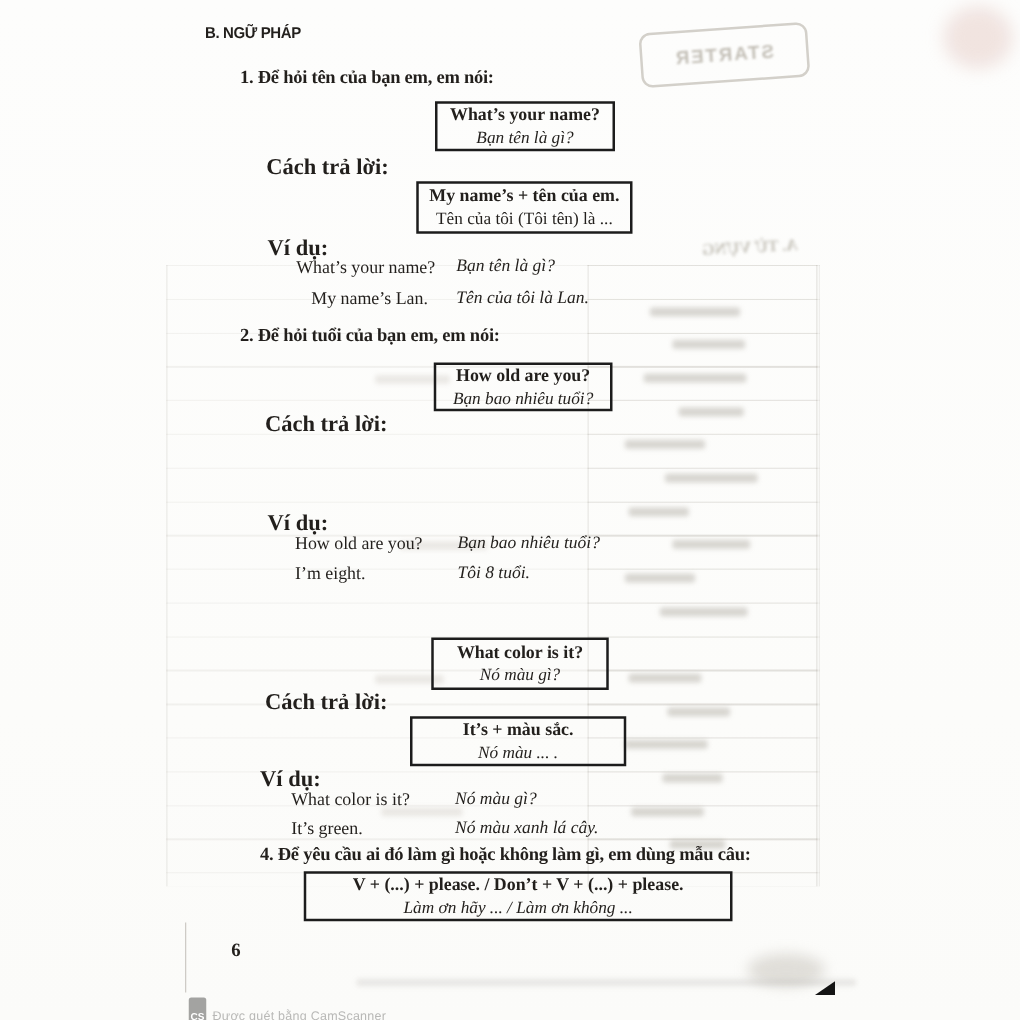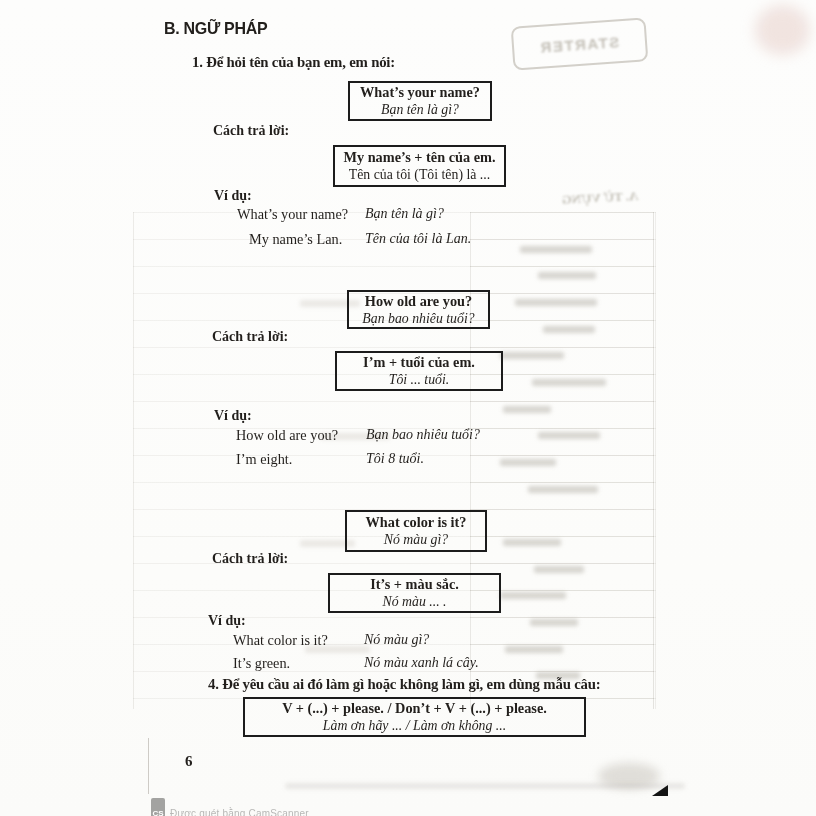--- a/index.html
+++ b/index.html
@@ -3,23 +3,23 @@
 <meta charset="utf-8">
 <style>
   html,body{margin:0;padding:0;background:#ffffff;}
   .page{
     position:relative;width:816px;height:816px;overflow:hidden;
     background:linear-gradient(180deg,#fdfdfc 0%,#fcfcfa 70%,#fbfbf9 100%);
     font-family:"Liberation Serif","DejaVu Serif",serif;
     color:#221f1c;
   }
   .abs{position:absolute;white-space:nowrap;line-height:1;}
-  .hdr{font-family:"Liberation Sans","DejaVu Sans",sans-serif;font-weight:700;font-size:16px;letter-spacing:-0.3px;transform:scaleY(1.05);transform-origin:left top;}
+  .hdr{font-family:"Liberation Sans","DejaVu Sans",sans-serif;font-weight:700;font-size:12px;letter-spacing:-0.3px;transform:scaleY(1.05);transform-origin:left top;}
   .sec-title{font-weight:700;font-size:14.8px;letter-spacing:-0.2px;text-align:center;}
-  .lbl{font-weight:700;font-size:14px;}
+  .lbl{font-weight:700;font-size:18px;}
   .box{
     position:absolute;border:2px solid #1c1c1c;
     display:flex;flex-direction:column;justify-content:center;align-items:center;
     gap:2px;background:rgba(255,255,255,0.0);
   }
   .box .en{font-weight:700;font-size:14.3px;white-space:nowrap;line-height:15px;}
   .box .vi{font-style:italic;font-weight:400;font-size:13.8px;white-space:nowrap;line-height:15px;}
   .box .vi.upright{font-style:normal;}
   .ex-en{font-size:14.3px;}
   .ex-vi{font-style:italic;font-size:14px;}
@@ -120,29 +120,26 @@
   <div class="box" style="left:333px;top:145px;width:169px;height:38px;">
     <span class="en">My name’s + tên của em.</span>
     <span class="vi upright">Tên của tôi (Tôi tên) là ...</span>
   </div>
   <div class="abs lbl" style="left:214px;top:189px;">Ví dụ:</div>
   <div class="abs ex-en" style="left:237px;top:207px;">What’s your name?</div>
   <div class="abs ex-vi" style="left:365px;top:207px;">Bạn tên là gì?</div>
   <div class="abs ex-en" style="left:249px;top:232px;">My name’s Lan.</div>
   <div class="abs ex-vi" style="left:365px;top:232px;">Tên của tôi là Lan.</div>
 
+  <div class="abs sec-title" style="left:192px;top:262px;">2. Để hỏi tuổi của bạn em, em nói:</div>
   <div class="box" style="left:347px;top:290px;width:139px;height:35px;">
     <span class="en">How old are you?</span>
     <span class="vi">Bạn bao nhiêu tuổi?</span>
   </div>
   <div class="abs lbl" style="left:212px;top:330px;">Cách trả lời:</div>
-  <div class="box" style="left:335px;top:351px;width:164px;height:36px;">
-    <span class="en">I’m + tuổi của em.</span>
-    <span class="vi">Tôi ... tuổi.</span>
-  </div>
   <div class="abs lbl" style="left:214px;top:409px;">Ví dụ:</div>
   <div class="abs ex-en" style="left:236px;top:428px;">How old are you?</div>
   <div class="abs ex-vi" style="left:366px;top:428px;">Bạn bao nhiêu tuổi?</div>
   <div class="abs ex-en" style="left:236px;top:452px;">I’m eight.</div>
   <div class="abs ex-vi" style="left:366px;top:452px;">Tôi 8 tuổi.</div>
 
   <div class="box" style="left:345px;top:510px;width:138px;height:38px;">
     <span class="en">What color is it?</span>
     <span class="vi">Nó màu gì?</span>
   </div>

